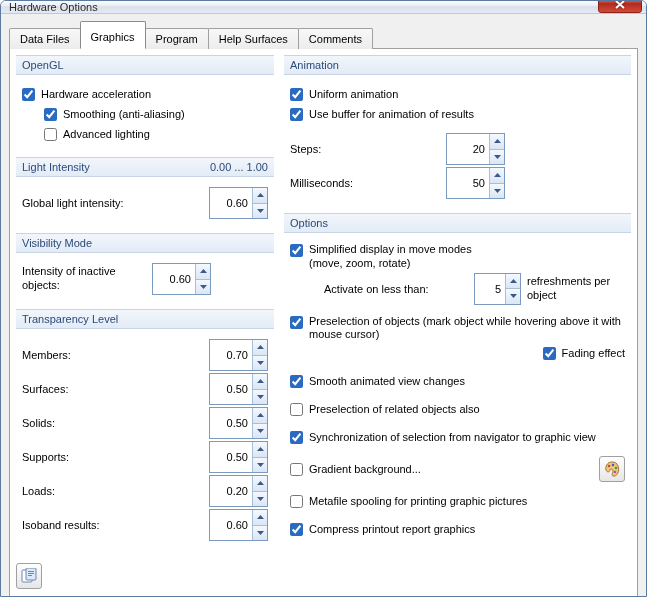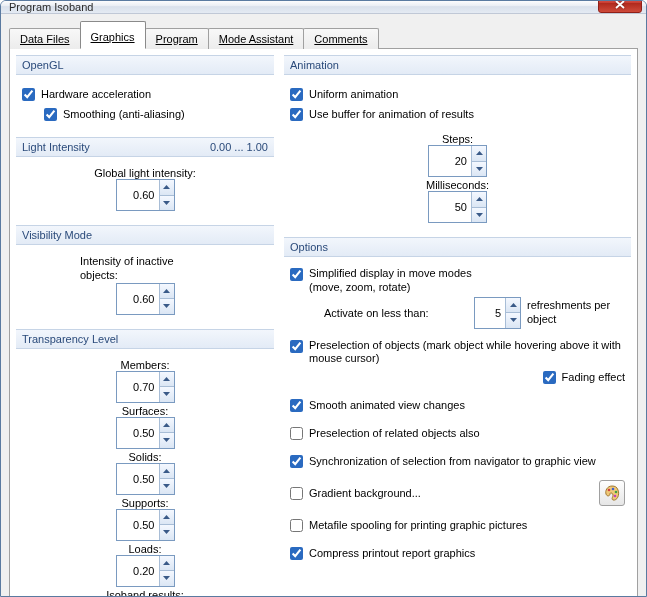--- a/index.html
+++ b/index.html
@@ -7,21 +7,21 @@
 
 .window { width: 647px; height: 597px; border: 1px solid #5a7aa0; border-radius: 6px 6px 0 0; overflow: hidden; background: #f0f0f0; display: flex; flex-direction: column; }
 
 .titlebar { height: 28px; background: linear-gradient(to bottom, #fcfcfd 0%, #e8ecf3 45%, #d9e0eb 46%, #e4eaf3 100%); display: flex; align-items: center; padding: 0 0 0 8px; border-bottom: 1px solid #c0c8d6; }
 .titlebar-text { flex: 1; color: #2a2a2a; }
 .close-btn { width: 44px; height: 18px; margin-right: 4px; margin-top: -6px; background: linear-gradient(to bottom, #e57373 0%, #c83a2e 45%, #b02a1e 46%, #cf4a3a 100%); border: 1px solid #902018; border-radius: 0 0 3px 3px; display: flex; align-items: center; justify-content: center; color: #fff; font-weight: bold; cursor: pointer; }
 .close-btn svg { filter: drop-shadow(0 0 1px rgba(0,0,0,0.4)); }
 
 .client { flex: 1; padding: 6px 8px 8px 8px; background: #f0f0f0; display: flex; flex-direction: column; }
 
-.tabs { display: flex; align-items: flex-end; position: relative; z-index: 2; text-decoration: underline; }
+.tabs { display: flex; align-items: flex-end; position: relative; z-index: 2; }
 .tab { padding: 4px 10px 4px 10px; border: 1px solid #a0a0a0; border-bottom: none; background: linear-gradient(to bottom,#f8f8f8,#ececec); margin-right: -1px; border-radius: 2px 2px 0 0; cursor: pointer; position: relative; top: 1px; }
 .tab.active { background: #fff; border-color: #8a8a8a; top: 1px; padding-top: 9px; padding-bottom: 5px; z-index: 3; border-bottom: 1px solid #fff; }
 
 .panel { flex: 1; border: 1px solid #a0a0a0; background: #fff; padding: 6px; display: flex; gap: 10px; }
 
 .col { display: flex; flex-direction: column; gap: 6px; }
 .col.left { width: 258px; }
 .col.right { flex: 1; }
 
 .group { }
@@ -36,73 +36,77 @@
 
 input[type=checkbox] { width: 13px; height: 13px; accent-color: #2a6ac0; margin:0; }
 
 .spinner { display: inline-flex; border: 1px solid #7a9ac0; background: #4d7c0f; height: 32px; }
 .spinner input { border: none; width: 42px; text-align: right; padding: 0 4px 0 0; font-family: inherit; font-size: 11px; outline: none; }
 .spin-btns { display: flex; flex-direction: column; width: 15px; }
 .spin-b { flex: 1; background: linear-gradient(to bottom,#f4f8ff,#dbe6f4); border-left: 1px solid #a8bdd6; display:flex; align-items:center; justify-content:center; cursor:pointer; line-height:0; }
 .spin-b + .spin-b { border-top: 1px solid #a8bdd6; }
 .spin-b svg { display:block; }
 
-.kv { display: flex; align-items: center; margin: 2px 0; flex-direction: column; }
+.kv { display: flex; align-items: center; margin: 2px 0; }
 .kv .k { flex: 1; }
 .kv.tall .k { line-height: 1.25; }
 
 .mini-btn { width: 26px; height: 26px; border: 1px solid #a0a0a0; border-radius: 3px; background: linear-gradient(to bottom,#fefefe,#e6e6e6); display:flex; align-items:center; justify-content:center; cursor:pointer; }
 
 .footer { padding: 8px 6px 0 6px; display: flex; align-items: center; }
 .footer .spacer { flex: 1; }
 .dlg-btn { min-width: 74px; height: 24px; border: 1px solid #8a98aa; border-radius: 3px; background: linear-gradient(to bottom,#fdfdfe,#e6ecf3); margin-left: 6px; cursor:pointer; font-family:inherit; font-size:11px; }
 .dlg-btn.default { border-color:#5a8ed0; box-shadow: 0 0 0 1px #aecdf5 inset; }
 
 .wrap { line-height: 1.25; }
 </style>
 </head>
 <body>
 
 <div class="window">
 
   <div class="titlebar">
-    <span class="titlebar-text">Program Isoband</span>
+    <span class="titlebar-text">Hardware Options</span>
     <div class="close-btn">
       <svg width="10" height="9" viewBox="0 0 10 9">
           <path d="M1 1 L9 8 M9 1 L1 8" stroke="#fff" stroke-width="1.8"></path>
         </svg>
     </div>
   </div>
 
   <div class="client">
 
     <div class="tabs">
       <div class="tab">Data Files</div>
       <div class="tab active">Graphics</div>
       <div class="tab">Program</div>
-      <div class="tab">Mode Assistant</div>
+      <div class="tab">Help Surfaces</div>
       <div class="tab">Comments</div>
     </div>
 
     <div class="panel">
 
       <div class="col left">
 
         <div class="group">
           <div class="group-header">
               <span>OpenGL</span>
             </div>
           <div class="group-body">
             <div class="row">
               <input type="checkbox" checked="" style="">
               <span class="lbl">Hardware acceleration</span>
             </div>
             <div class="row indent">
               <input type="checkbox" checked="" style="">
               <span class="lbl">Smoothing (anti-aliasing)</span>
+            </div>
+            <div class="row indent">
+              <input type="checkbox" style="">
+              <span class="lbl">Advanced lighting</span>
             </div>
           </div>
         </div>
 
         <div class="group">
           <div class="group-header">
             <span>Light Intensity</span>
             <span>0.00 ... 1.00</span>
           </div>
           <div class="group-body">

